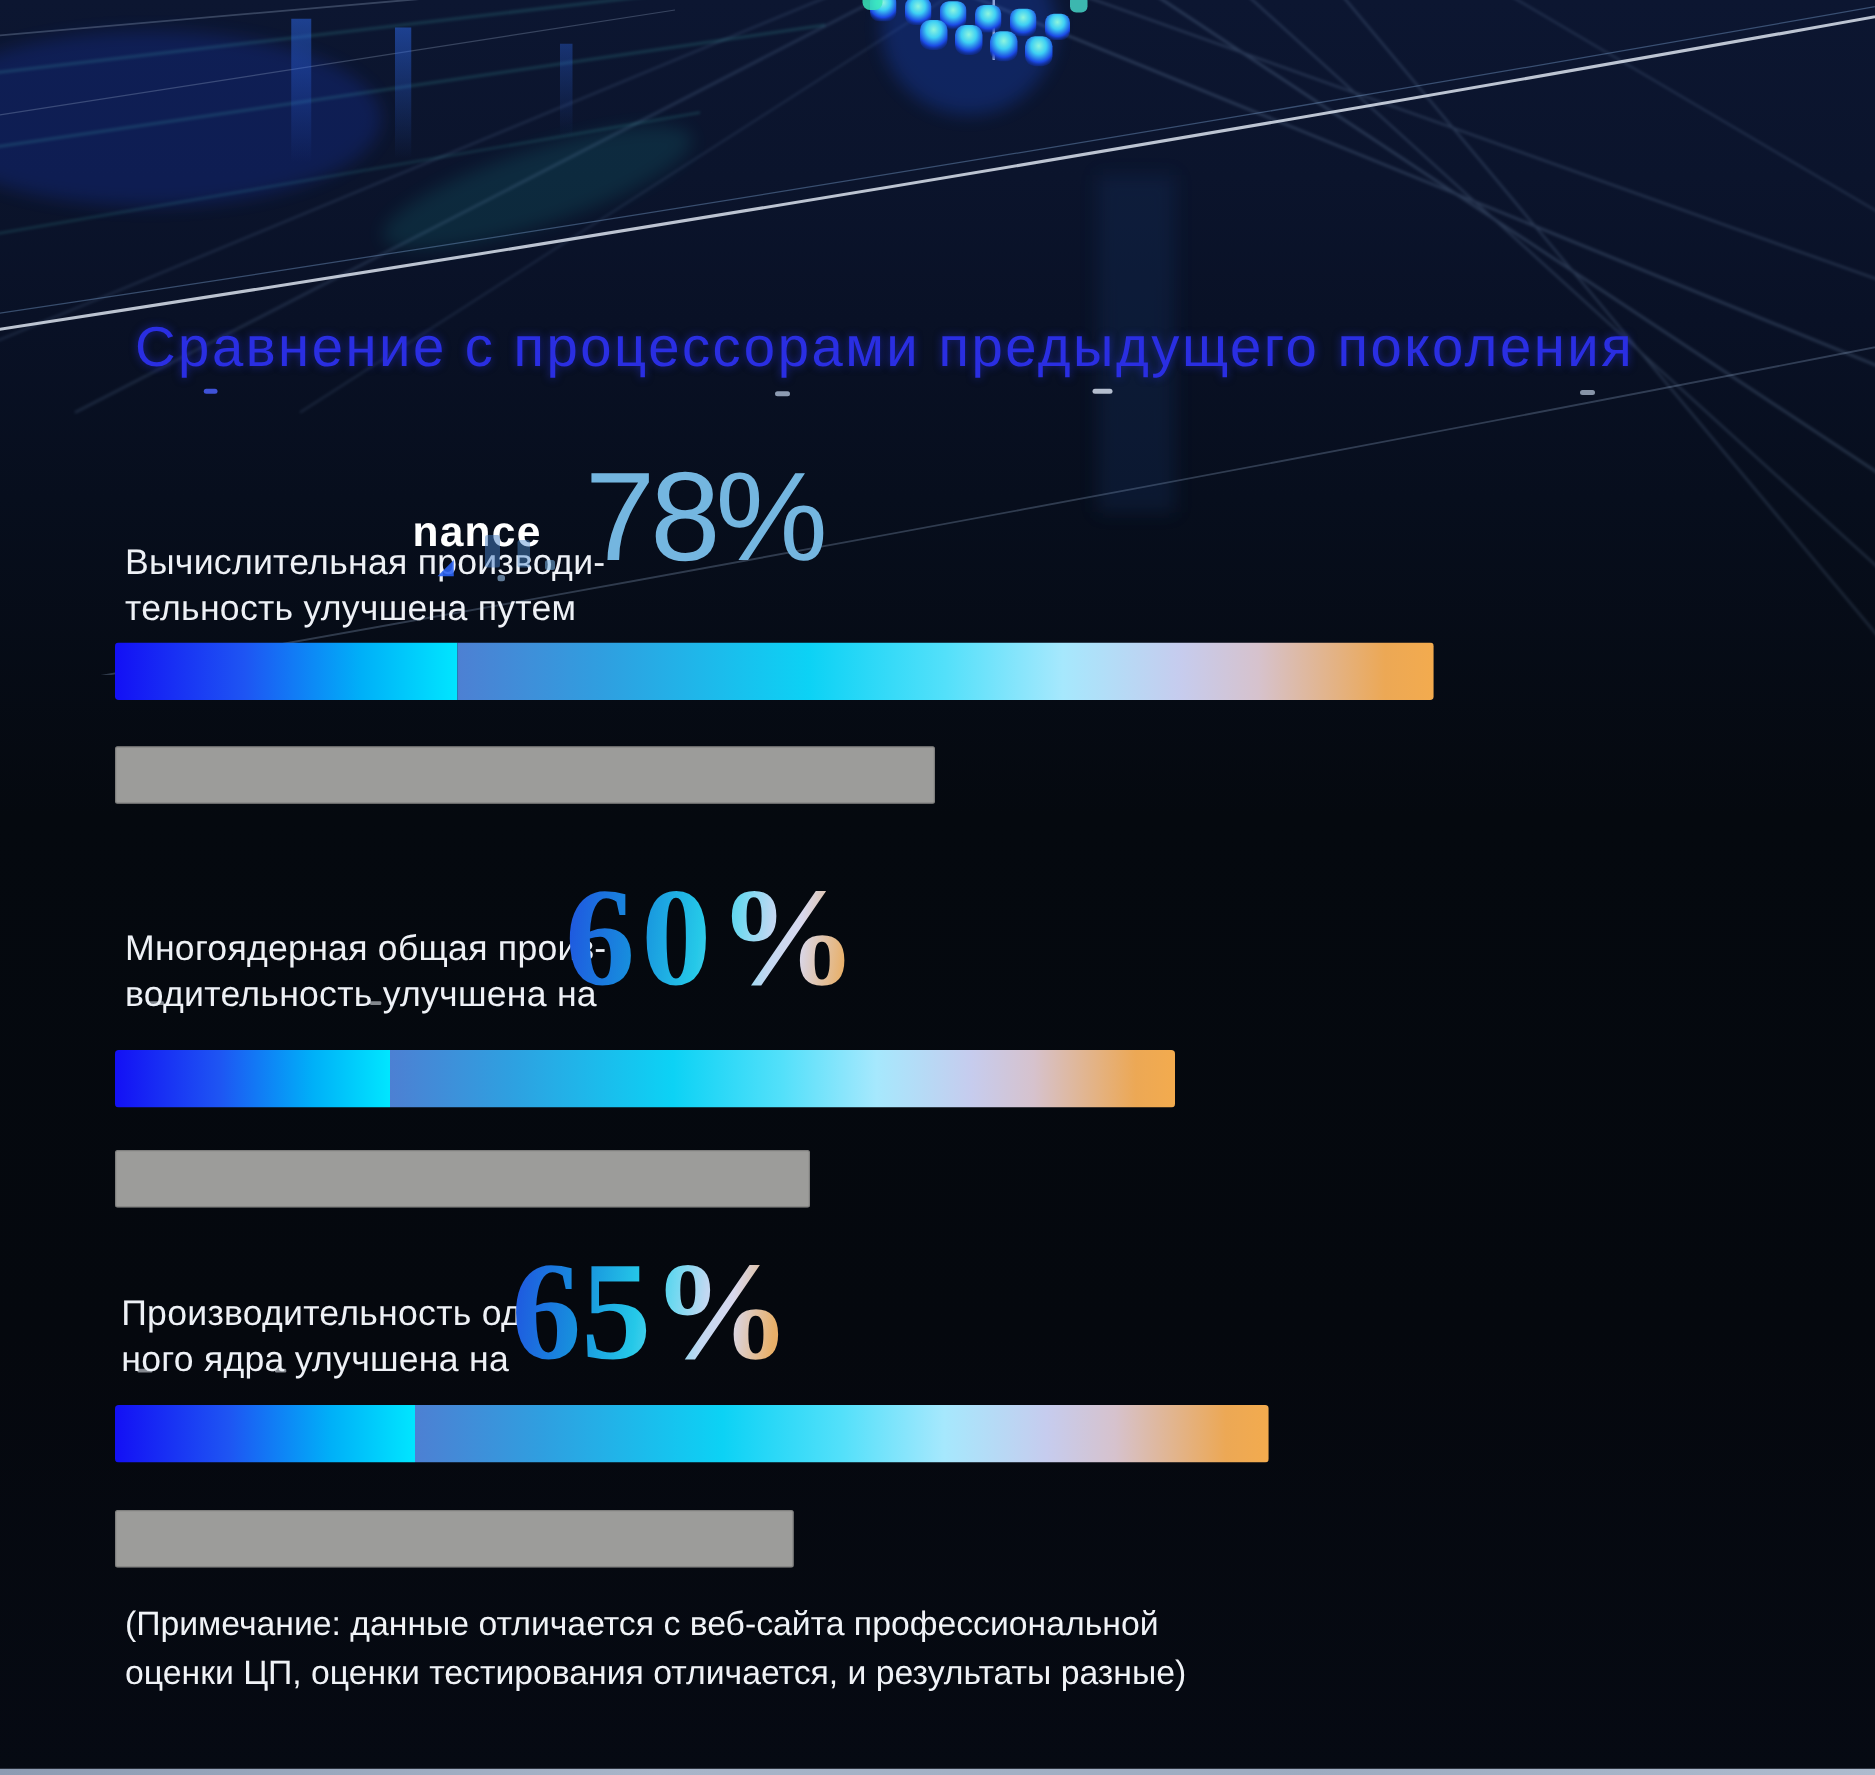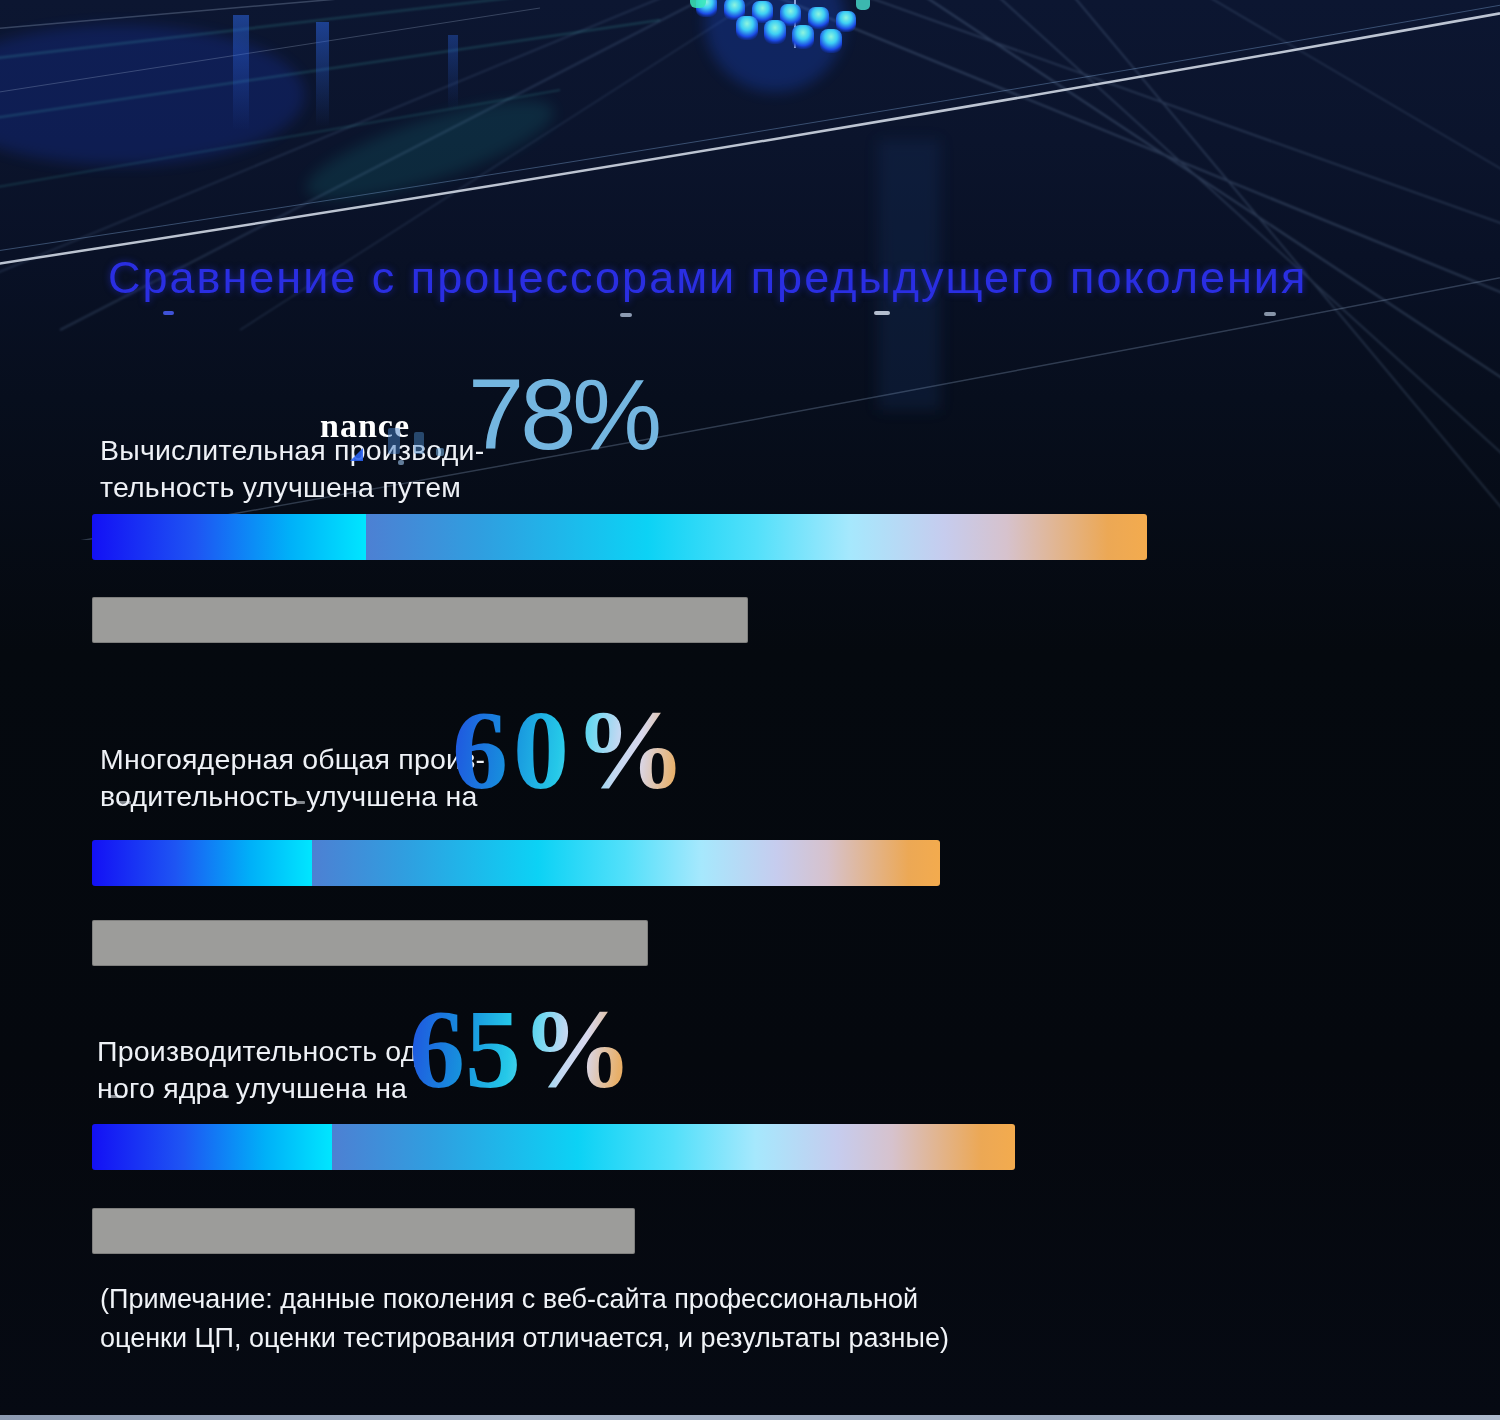--- a/index.html
+++ b/index.html
@@ -26,22 +26,22 @@
 
   .label {
     position:absolute; color:#eef1f6; font-size:28.5px; line-height:37px;
     letter-spacing:.2px; white-space:nowrap;
   }
   .label.s1 { left:100px; top:432px; }
   .label.s2 { left:100px; top:741px; }
   .label.s3 { left:97px;  top:1033px; }
 
   .artifact-nance {
-    position:absolute; left:320px; top:407px;
-    font-size:34px; font-weight:bold; color:#ffffff; letter-spacing:1px;font-family:Liberation Serif, serif;
+    position:absolute; left:330px; top:407px;
+    font-size:34px; font-weight:bold; color:#ffffff; letter-spacing:1px;
   }
   .frag { position:absolute; border-radius:2px; }
   .f1 { left:388px; top:428px; width:12px; height:26px; background:rgba(70,125,195,.5); }
   .f2 { left:414px; top:432px; width:10px; height:22px; background:rgba(80,145,210,.45); }
   .f3 { left:436px; top:448px; width:8px;  height:8px;  background:rgba(120,180,230,.55); }
   .f4 { left:398px; top:460px; width:6px;  height:5px;  background:rgba(160,200,240,.6); }
   .blue-triangle {
     position:absolute; left:350px; top:448px; width:0; height:0;
     border-left:13px solid transparent; border-bottom:13px solid #2b63f2; opacity:.9;
   }
@@ -225,18 +225,18 @@
   <div class="label-dash ld3"></div>
   <div class="label-dash ld4"></div>
   <div class="valueGrad value65">65%</div>
   <div class="gbar b3">
     <div class="segL"></div>
     <div class="segR"></div>
   </div>
   <div class="graybar g3"></div>
 
   <div class="note">
-    <div>(Примечание: данные поколения с веб-сайта профессиональной</div>
+    <div>(Примечание: данные отличается с веб-сайта профессиональной</div>
     <div>оценки ЦП, оценки тестирования отличается, и результаты разные)</div>
   </div>
 
   <div class="bottom-strip"></div>
 </div>
 
 </body></html>

